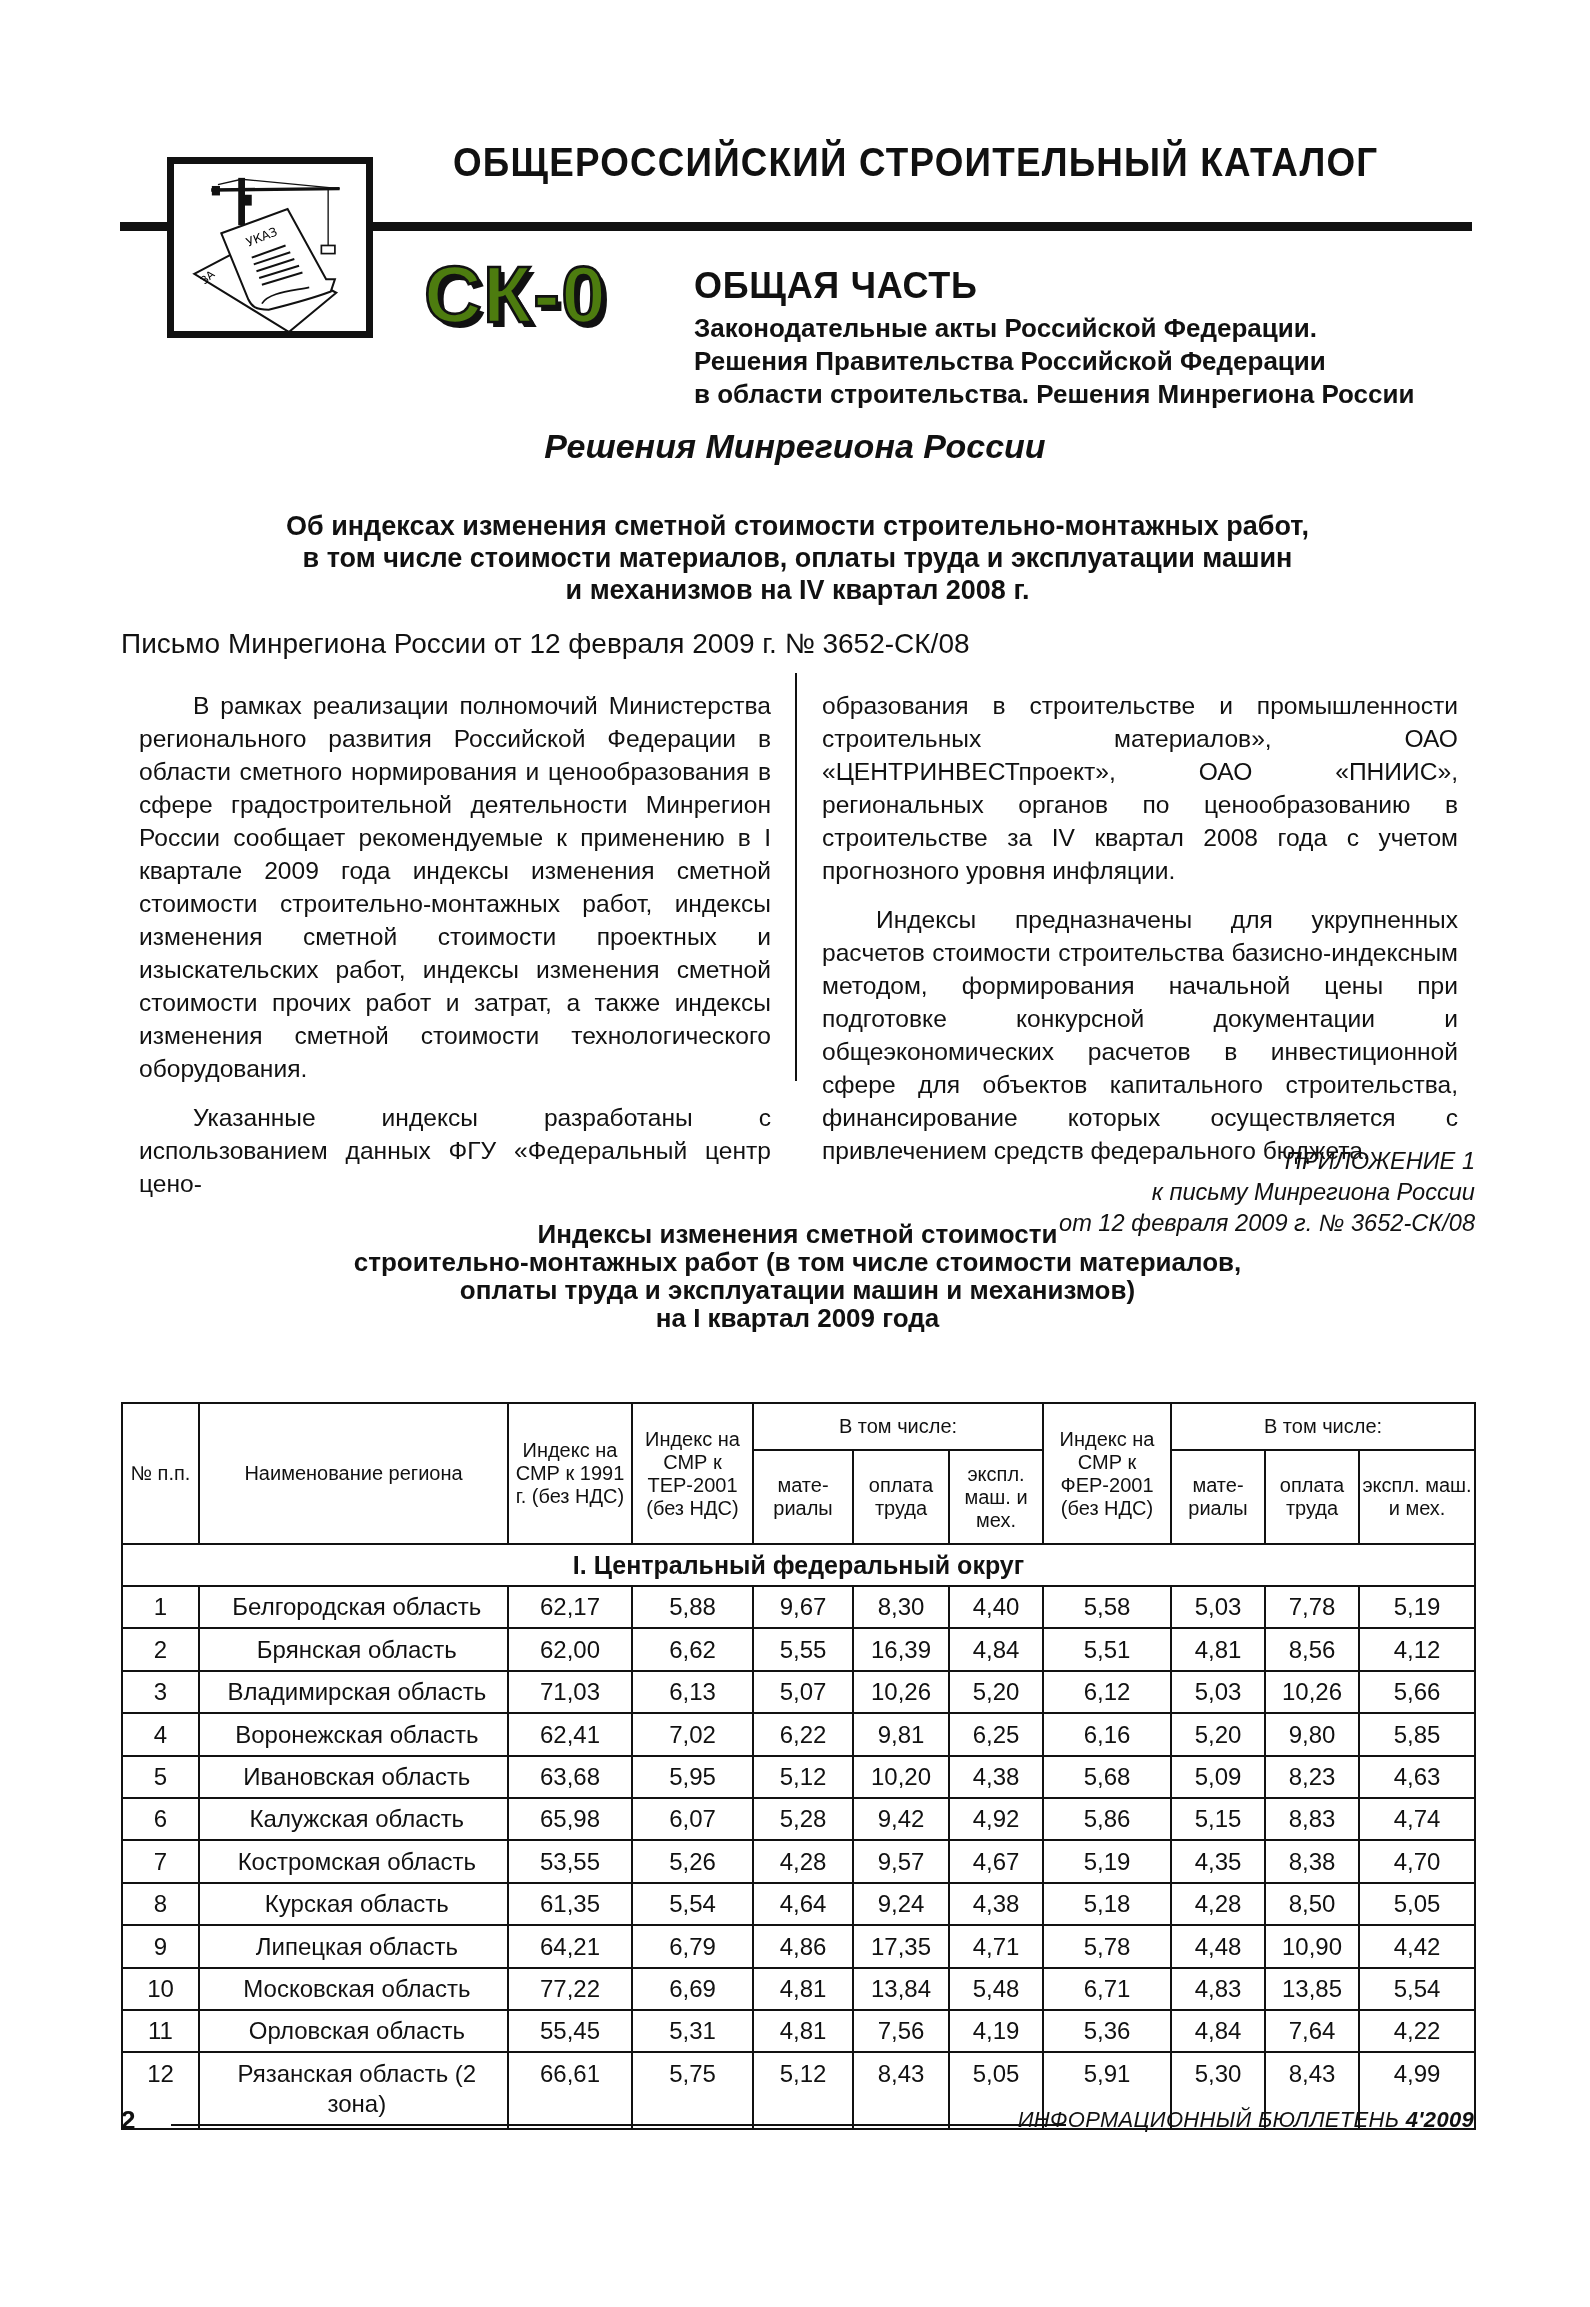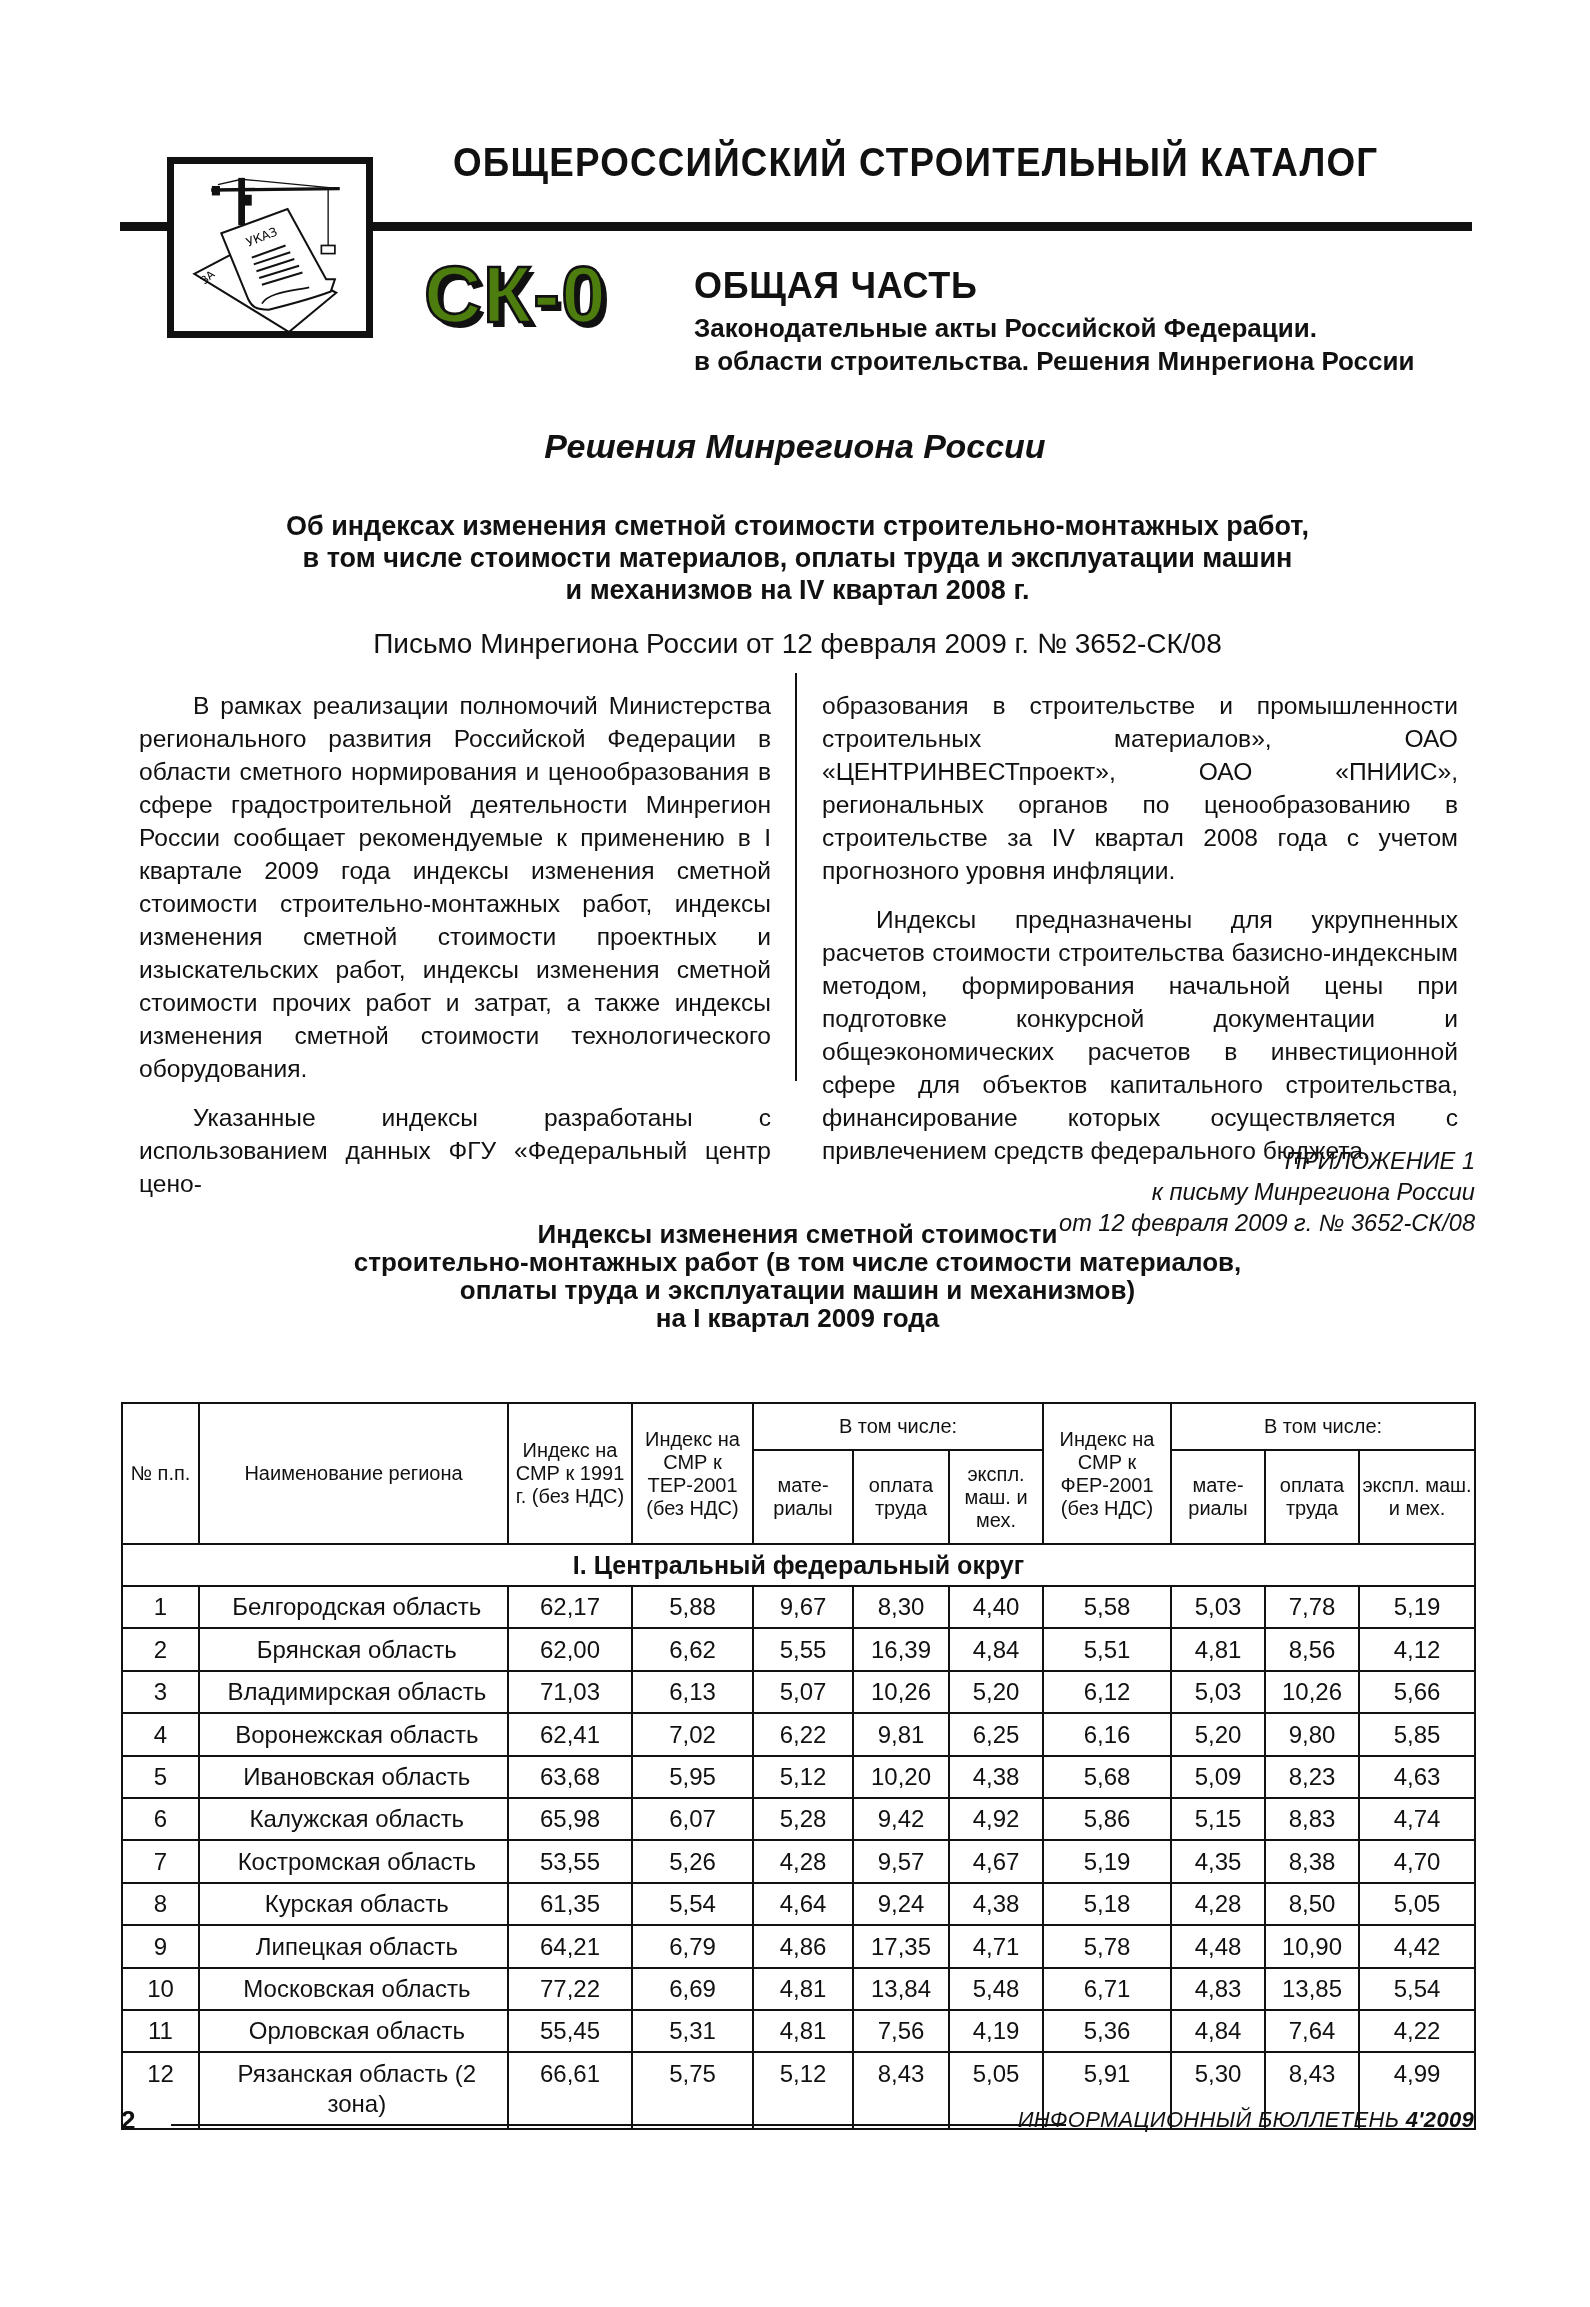--- a/index.html
+++ b/index.html
@@ -14,21 +14,21 @@
   .logo-box svg { width: 100%; height: 100%; display: block; }
   .catalog-title { position: absolute; left: 453px; top: 140px; font-size: 40px; font-weight: bold; letter-spacing: 1.3px; white-space: nowrap; transform: scaleX(0.92); transform-origin: left top; }
   .sk-code { position: absolute; left: 424px; top: 255px; font-size: 80px; font-weight: bold; color: #4d7c0f;
     -webkit-text-stroke: 2.7px #111; text-shadow: 4.7px 4.7px 0 #111; letter-spacing: 1.3px; line-height: 1; }
   .section-title { position: absolute; left: 694px; top: 265px; font-size: 36px; font-weight: bold; letter-spacing: 0.7px; }
   .section-sub { position: absolute; left: 694px; top: 312px; font-size: 26px; font-weight: bold; line-height: 33px; white-space: nowrap; }
   .section-sub div { display: block; }
 
   .rubric { position: absolute; left: 0; width: 1590px; top: 427px; text-align: center; font-size: 34px; font-weight: bold; font-style: italic; }
   .article-title { position: absolute; left: 121px; width: 1353px; top: 510px; text-align: center; font-size: 27px; font-weight: bold; line-height: 32px; }
-  .letter-line { position: absolute; left: 121px; width: 1353px; top: 628px; text-align: center; font-size: 28px; }
+  .letter-line { position: absolute; left: 121px; width: 1353px; top: 628px; text-align: left; font-size: 28px; }
 
   
   .col { position: absolute; top: 673px; font-size: 24.6px; line-height: 33px; text-align: justify; }
   .col p { margin: 16px; text-indent: 54px; }
   .col-left { left: 123px; width: 664px; }
   .col-right { left: 806px; width: 668px; }
   .col-rule { position: absolute; left: 795px; top: 673px; width: 2px; height: 408px; background: #111; }
 
   
   .appendix { position: absolute; right: 115px; top: 1146px; text-align: right; font-style: italic; font-size: 23.6px; line-height: 31px; }
@@ -77,20 +77,21 @@
     <line x1="122" y1="158" x2="178" y2="140" stroke="#111" stroke-width="3"></line>
     <line x1="126" y1="168" x2="185" y2="150" stroke="#111" stroke-width="3"></line>
     <line x1="130" y1="178" x2="190" y2="160" stroke="#111" stroke-width="3"></line>
   </svg>
 </div>
 <div class="catalog-title">ОБЩЕРОССИЙСКИЙ СТРОИТЕЛЬНЫЙ КАТАЛОГ</div>
 <div class="sk-code">СК-0</div>
 <div class="section-title">ОБЩАЯ ЧАСТЬ</div>
 <div class="section-sub">
   <div>Законодательные акты Российской Федерации.</div>
+  <div>Решения Правительства Российской Федерации</div>
   <div>в области строительства. Решения Минрегиона России</div>
 </div>
 
 <div class="rubric">Решения Минрегиона России</div>
 
 <div class="article-title">
   <div>Об индексах изменения сметной стоимости строительно-монтажных работ,</div>
   <div>в том числе стоимости материалов, оплаты труда и эксплуатации машин</div>
   <div>и механизмов на IV квартал 2008 г.</div>
 </div>

